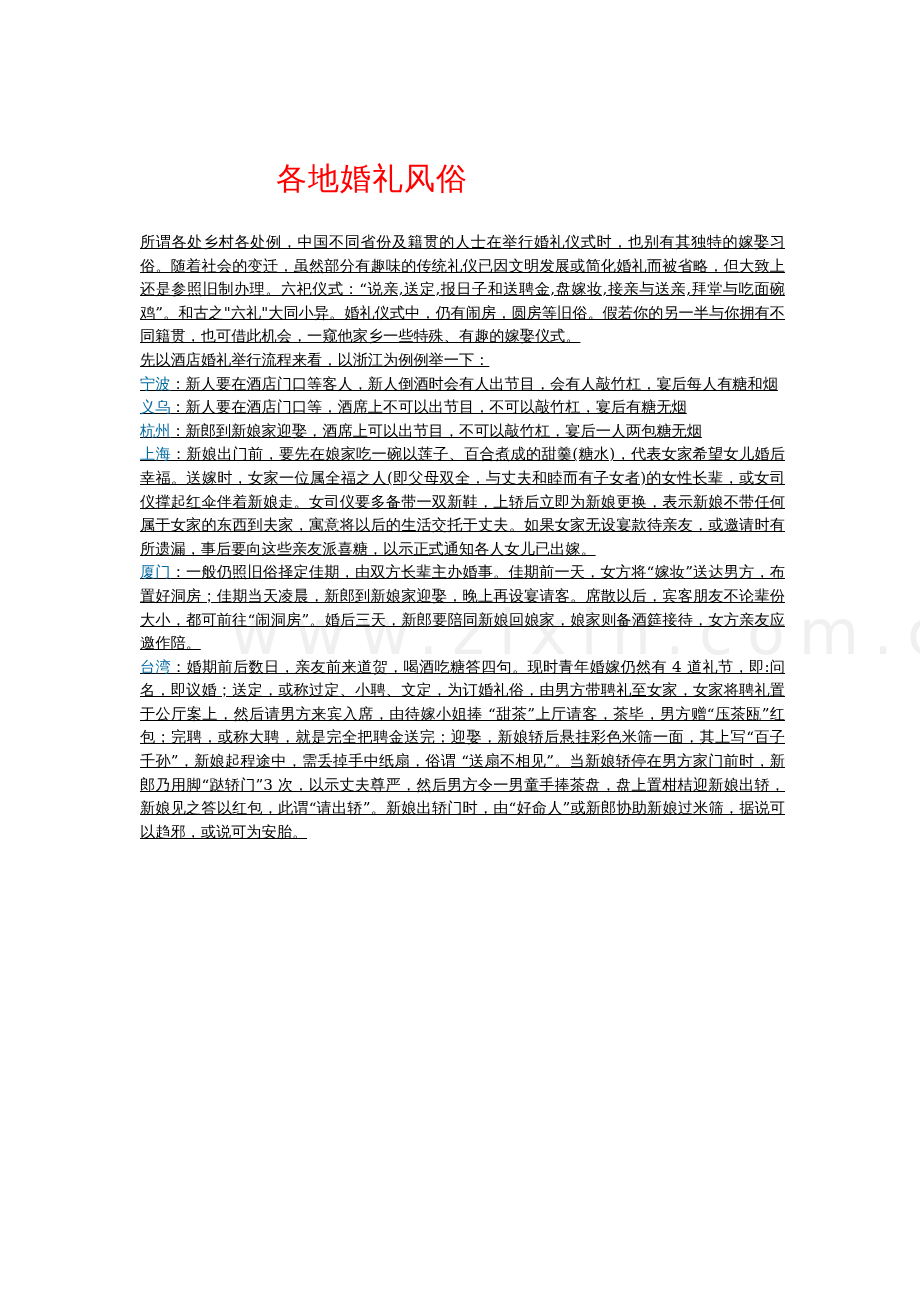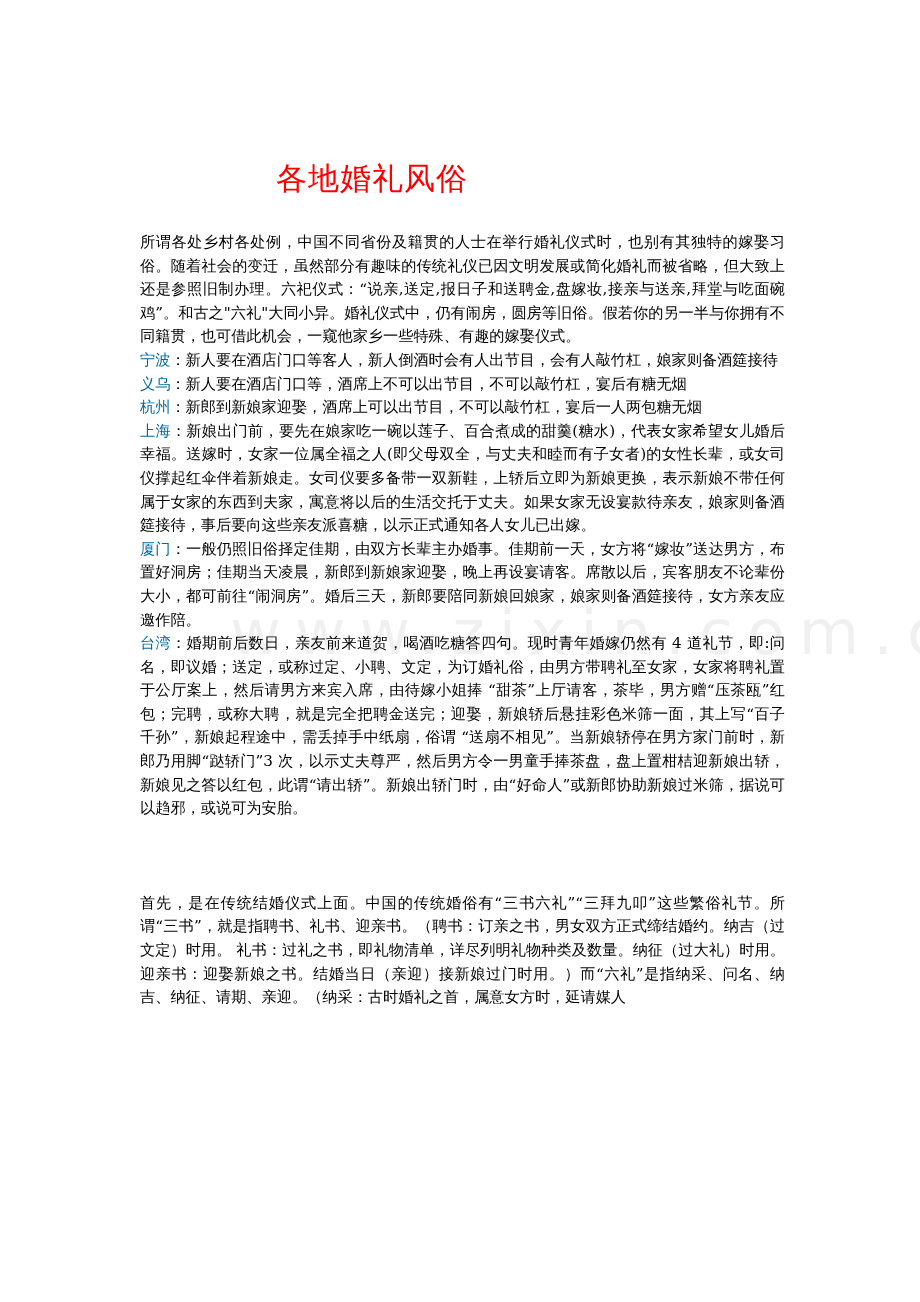--- a/index.html
+++ b/index.html
@@ -8,45 +8,45 @@
   .title {
     position: absolute; left: 0; top: 156px; width: 744px; text-align: center;
     font-family: "DejaVu Sans", sans-serif; font-size: 31px; color: #ff0000; letter-spacing: 1px;
     line-height: 44px;
   }
   .body {
     position: absolute; left: 140px; top: 231px; width: 645px;
     font-family: "DejaVu Serif", serif; font-size: 15.2px; line-height: 23.6px; color: #000;
     text-align: justify;
   }
-  .body p { margin: 0; }
+  .body p { margin: 0; text-decoration: underline; }
   .city { color: #0369a1; }
   .gap { height: 71px; }
   .watermark {
     position: absolute; left: 230px; top: 596px; font-family: "DejaVu Sans", sans-serif;
     font-size: 62px; color: rgba(0,0,0,0.06); letter-spacing: 14px; pointer-events: none;
   }
 </style>
 </head>
 <body>
 
 <div class="page">
   <div class="watermark">www.zixin.com.cn</div>
 
   <h1 class="title" style="margin:0;font-weight:normal;">各地婚礼风俗</h1>
 
   <div class="body">
     <p>所谓各处乡村各处例，中国不同省份及籍贯的人士在举行婚礼仪式时，也别有其独特的嫁娶习俗。随着社会的变迁，虽然部分有趣味的传统礼仪已因文明发展或简化婚礼而被省略，但大致上还是参照旧制办理。六祀仪式：“说亲,送定,报日子和送聘金,盘嫁妆,接亲与送亲,拜堂与吃面碗鸡”。和古之"六礼"大同小异。婚礼仪式中，仍有闹房，圆房等旧俗。假若你的另一半与你拥有不同籍贯，也可借此机会，一窥他家乡一些特殊、有趣的嫁娶仪式。</p>
+    <p>先以酒店婚礼举行流程来看，以浙江为例例举一下：</p>
 
-    <p><span class="city">宁波</span><span>：新人要在酒店门口等客人，新人倒酒时会有人出节目，会有人敲竹杠，娘家则备酒筵接待</span></p>
+    <p><span class="city">宁波</span><span>：新人要在酒店门口等客人，新人倒酒时会有人出节目，会有人敲竹杠，宴后每人有糖和烟</span></p>
     <p><span class="city">义乌</span><span>：新人要在酒店门口等，酒席上不可以出节目，不可以敲竹杠，宴后有糖无烟</span></p>
     <p><span class="city">杭州</span><span>：新郎到新娘家迎娶，酒席上可以出节目，不可以敲竹杠，宴后一人两包糖无烟</span></p>
 
 
-    <p><span class="city">上海</span><span>：新娘出门前，要先在娘家吃一碗以莲子、百合煮成的甜羹(糖水)，代表女家希望女儿婚后幸福。送嫁时，女家一位属全福之人(即父母双全，与丈夫和睦而有子女者)的女性长辈，或女司仪撑起红伞伴着新娘走。女司仪要多备带一双新鞋，上轿后立即为新娘更换，表示新娘不带任何属于女家的东西到夫家，寓意将以后的生活交托于丈夫。如果女家无设宴款待亲友，娘家则备酒筵接待，事后要向这些亲友派喜糖，以示正式通知各人女儿已出嫁。</span></p>
+    <p><span class="city">上海</span><span>：新娘出门前，要先在娘家吃一碗以莲子、百合煮成的甜羹(糖水)，代表女家希望女儿婚后幸福。送嫁时，女家一位属全福之人(即父母双全，与丈夫和睦而有子女者)的女性长辈，或女司仪撑起红伞伴着新娘走。女司仪要多备带一双新鞋，上轿后立即为新娘更换，表示新娘不带任何属于女家的东西到夫家，寓意将以后的生活交托于丈夫。如果女家无设宴款待亲友，或邀请时有所遗漏，事后要向这些亲友派喜糖，以示正式通知各人女儿已出嫁。</span></p>
     <p><span class="city">厦门</span><span>：一般仍照旧俗择定佳期，由双方长辈主办婚事。佳期前一天，女方将“嫁妆”送达男方，布置好洞房；佳期当天凌晨，新郎到新娘家迎娶，晚上再设宴请客。席散以后，宾客朋友不论辈份大小，都可前往“闹洞房”。婚后三天，新郎要陪同新娘回娘家，娘家则备酒筵接待，女方亲友应邀作陪。</span></p>
     <p><span class="city">台湾</span><span>：婚期前后数日，亲友前来道贺，喝酒吃糖答四句。现时青年婚嫁仍然有 4 道礼节，即:问名，即议婚；送定，或称过定、小聘、文定，为订婚礼俗，由男方带聘礼至女家，女家将聘礼置于公厅案上，然后请男方来宾入席，由待嫁小姐捧 “甜茶”上厅请客，茶毕，男方赠“压茶瓯”红包；完聘，或称大聘，就是完全把聘金送完；迎娶，新娘轿后悬挂彩色米筛一面，其上写“百子千孙”，新娘起程途中，需丢掉手中纸扇，俗谓 “送扇不相见”。当新娘轿停在男方家门前时，新郎乃用脚“跶轿门”3 次，以示丈夫尊严，然后男方令一男童手捧茶盘，盘上置柑桔迎新娘出轿，新娘见之答以红包，此谓“请出轿”。新娘出轿门时，由“好命人”或新郎协助新娘过米筛，据说可以趋邪，或说可为安胎。</span></p>
 
     <div class="gap"></div>
 
-    <p>首先，是在传统结婚仪式上面。中国的传统婚俗有“三书六礼”“三拜九叩”这些繁俗礼节。所谓“三书”，就是指聘书、礼书、迎亲书。（聘书：订亲之书，男女双方正式缔结婚约。纳吉（过文定）时用。 礼书：过礼之书，即礼物清单，详尽列明礼物种类及数量。纳征（过大礼）时用。 迎亲书：迎娶新娘之书。结婚当日（亲迎）接新娘过门时用。）而“六礼”是指纳采、问名、纳吉、纳征、请期、亲迎。（纳采：古时婚礼之首，属意女方时，延请媒人</p>
   </div>
 </div>
 
 </body></html>

